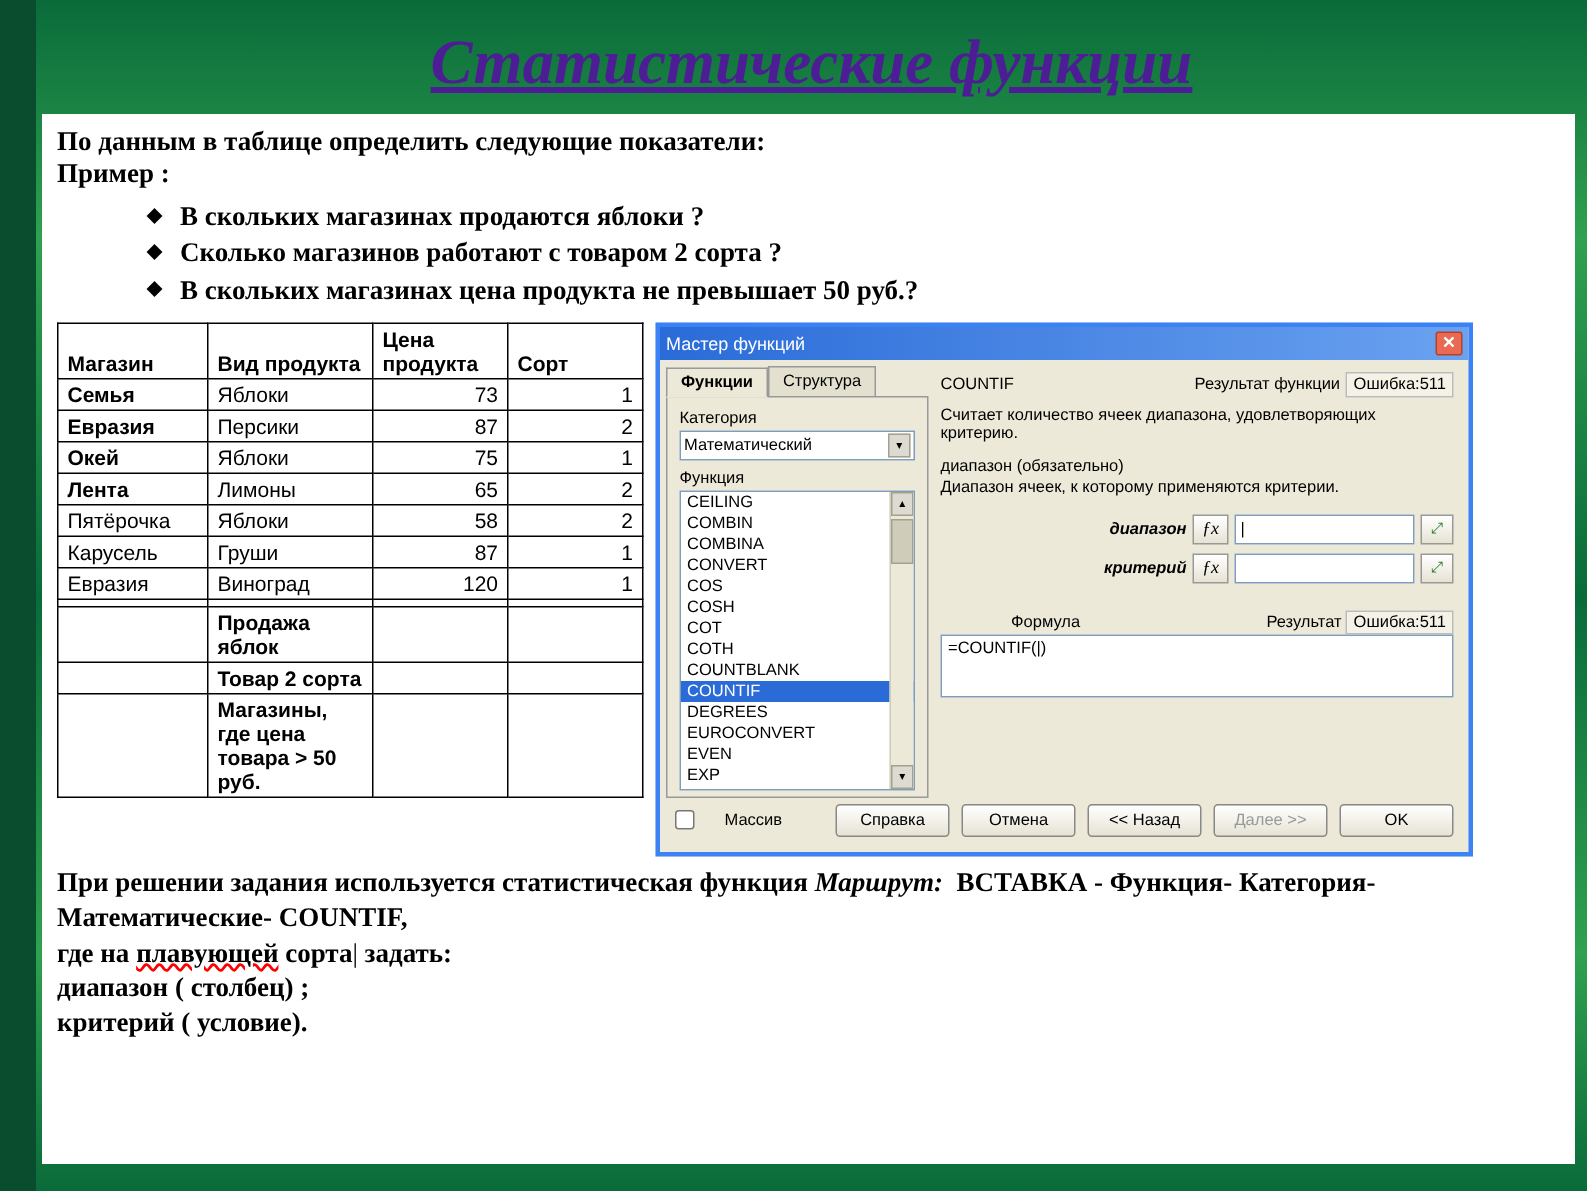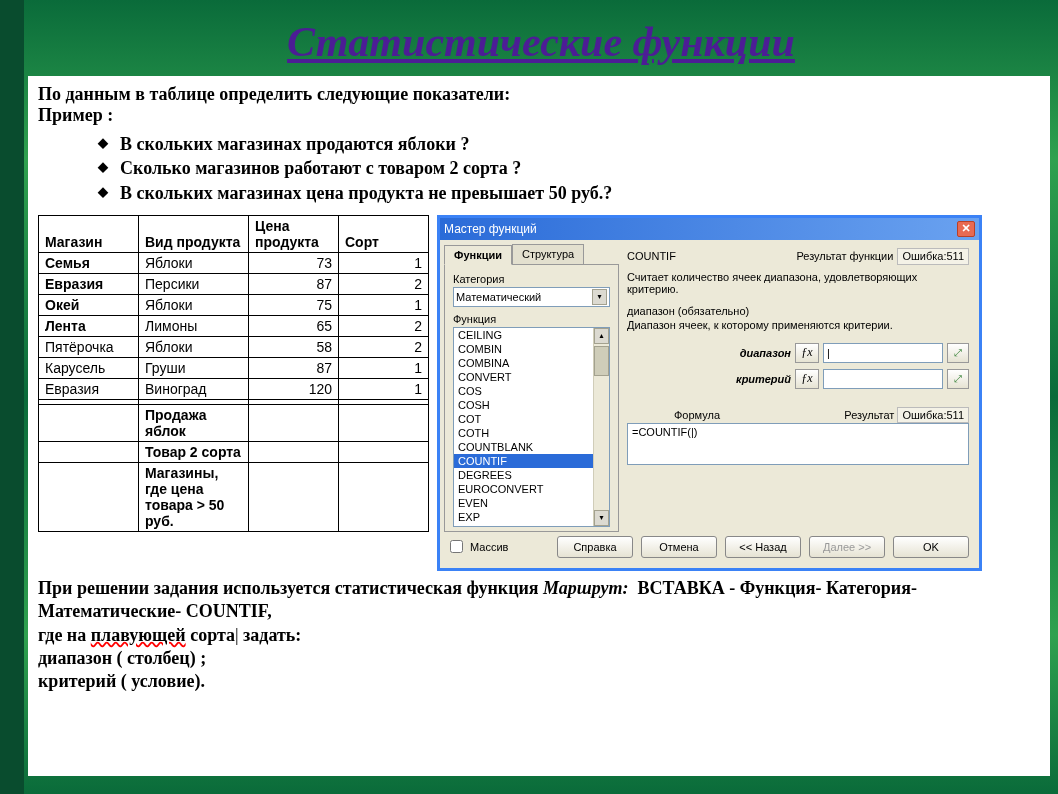--- a/index.html
+++ b/index.html
@@ -47,21 +47,21 @@
 .desc { font-size: 11px; margin-bottom: 10px; }
 .param-lbl { font-size: 11px; margin-bottom: 2px; }
 .param-desc { font-size: 11px; margin-bottom: 12px; }
 .param-row { display: flex; align-items: center; justify-content: flex-end; gap: 4px; margin-bottom: 6px; }
 .param-row .pn { font-size: 11px; font-weight: bold; width: 60px; text-align: right; font-style: italic; }
 .fx-btn { width: 24px; height: 20px; border: 1px solid #999; background: linear-gradient(#fff,#e6e3d3); font-family: 'Times New Roman', serif; font-style: italic; font-size: 12px; display: flex; align-items: center; justify-content: center; }
 .param-input { width: 120px; height: 20px; border: 1px solid #7f9db9; background: #fff; font-size: 11px; padding: 1px 3px; }
 .shrink-btn { width: 22px; height: 20px; border: 1px solid #999; background: linear-gradient(#fff,#e6e3d3); display: flex; align-items: center; justify-content: center; font-size: 10px; color: #2a7a2a; }
 .formula-row { display: flex; justify-content: space-between; align-items: center; margin-top: 20px; font-size: 11px; margin-left: 47px; }
 .formula-input { width: 100%; height: 42px; border: 1px solid #7f9db9; background: #fff; font-size: 11px; padding: 2px 4px; margin-top: 2px; font-family: Tahoma, Arial; overflow: hidden; resize: none; }
-.checkbox-row { display: flex; align-items: center; gap: 7px; font-size: 11px; padding: 6px; }
+.checkbox-row { display: flex; align-items: center; gap: 20px; font-size: 11px; padding: 6px; }
 .checkbox-row input { width: 13px; height: 13px; }
 .btn { min-width: 76px; height: 22px; border: 1px solid #888; background: linear-gradient(#fff,#e6e3d3); border-radius: 3px; font-size: 11px; display: flex; align-items: center; justify-content: center; }
 .btn.disabled { color: #999; }
 </style>
 </head>
 <body>
 
 <div class="title">Статистические функции</div>
 
 <div class="content">

